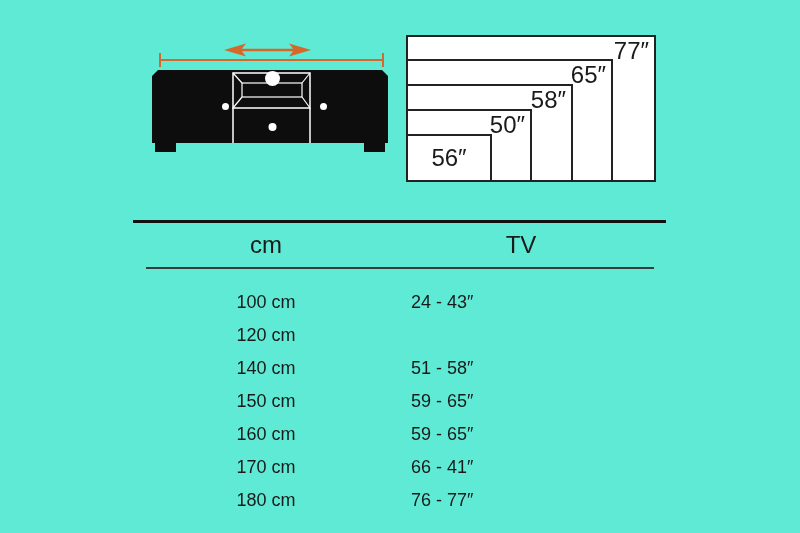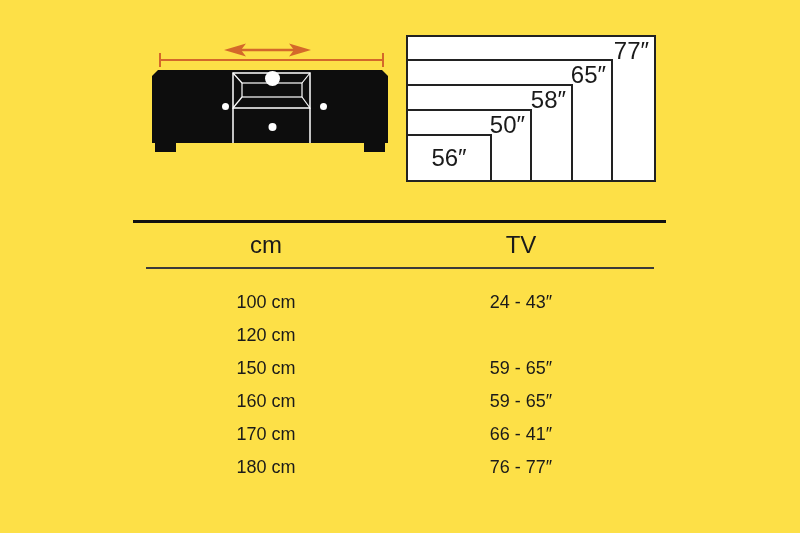--- a/index.html
+++ b/index.html
@@ -1,20 +1,20 @@
 <!DOCTYPE html>
 <html style="--accent: #d4692a;"><head>
 <meta charset="utf-8">
 <style>
   html, body { margin: 0; padding: 0; background: #ffffff; }
   .canvas {
     position: relative;
     width: 800px;
     height: 533px;
-    background: #fde047;
+    background: #5eead4;
     font-family: "Liberation Sans", sans-serif;
     color: #1a1a1a;
     overflow: hidden;
   }
 
   
   .stand-svg {
     position: absolute;
     left: 145px;
     top: 40px;
@@ -81,21 +81,21 @@
   }
   .table-rows { padding-top: 17px; }
   .trow { position: relative; height: 33px; }
   .tcell {
     position: absolute;
     font-size: 18px;
     line-height: 33px;
     white-space: nowrap;
   }
   .tcell.c0 { left: 0; width: 266px; text-align: center; }
-  .tcell.c1 { left: 266px; width: 244px; text-align: center; }
+  .tcell.c1 { left: 278px; width: 244px; }
 </style>
 </head>
 <body>
 
 <div class="canvas">
 
   <svg class="stand-svg" viewBox="0 0 250 120" xmlns="http://www.w3.org/2000/svg">
 
     <g>
       <line class="accent-stroke" x1="93" y1="10" x2="152" y2="10" stroke-width="2.6"></line>
@@ -158,20 +158,24 @@
     <div class="rule-thin"></div>
     <div class="table-rows" id="table-rows">
         <div class="trow">
           <span class="tcell c0">100 cm</span>
           <span class="tcell c1">24 - 43″</span>
         </div>
         <div class="trow">
           <span class="tcell c0">120 cm</span>
         </div>
         <div class="trow">
+          <span class="tcell c0">140 cm</span>
+          <span class="tcell c1">51 - 58″</span>
+        </div>
+        <div class="trow">
           <span class="tcell c0">150 cm</span>
           <span class="tcell c1">59 - 65″</span>
         </div>
         <div class="trow">
           <span class="tcell c0">160 cm</span>
           <span class="tcell c1">59 - 65″</span>
         </div>
         <div class="trow">
           <span class="tcell c0">170 cm</span>
           <span class="tcell c1">66 - 41″</span>

